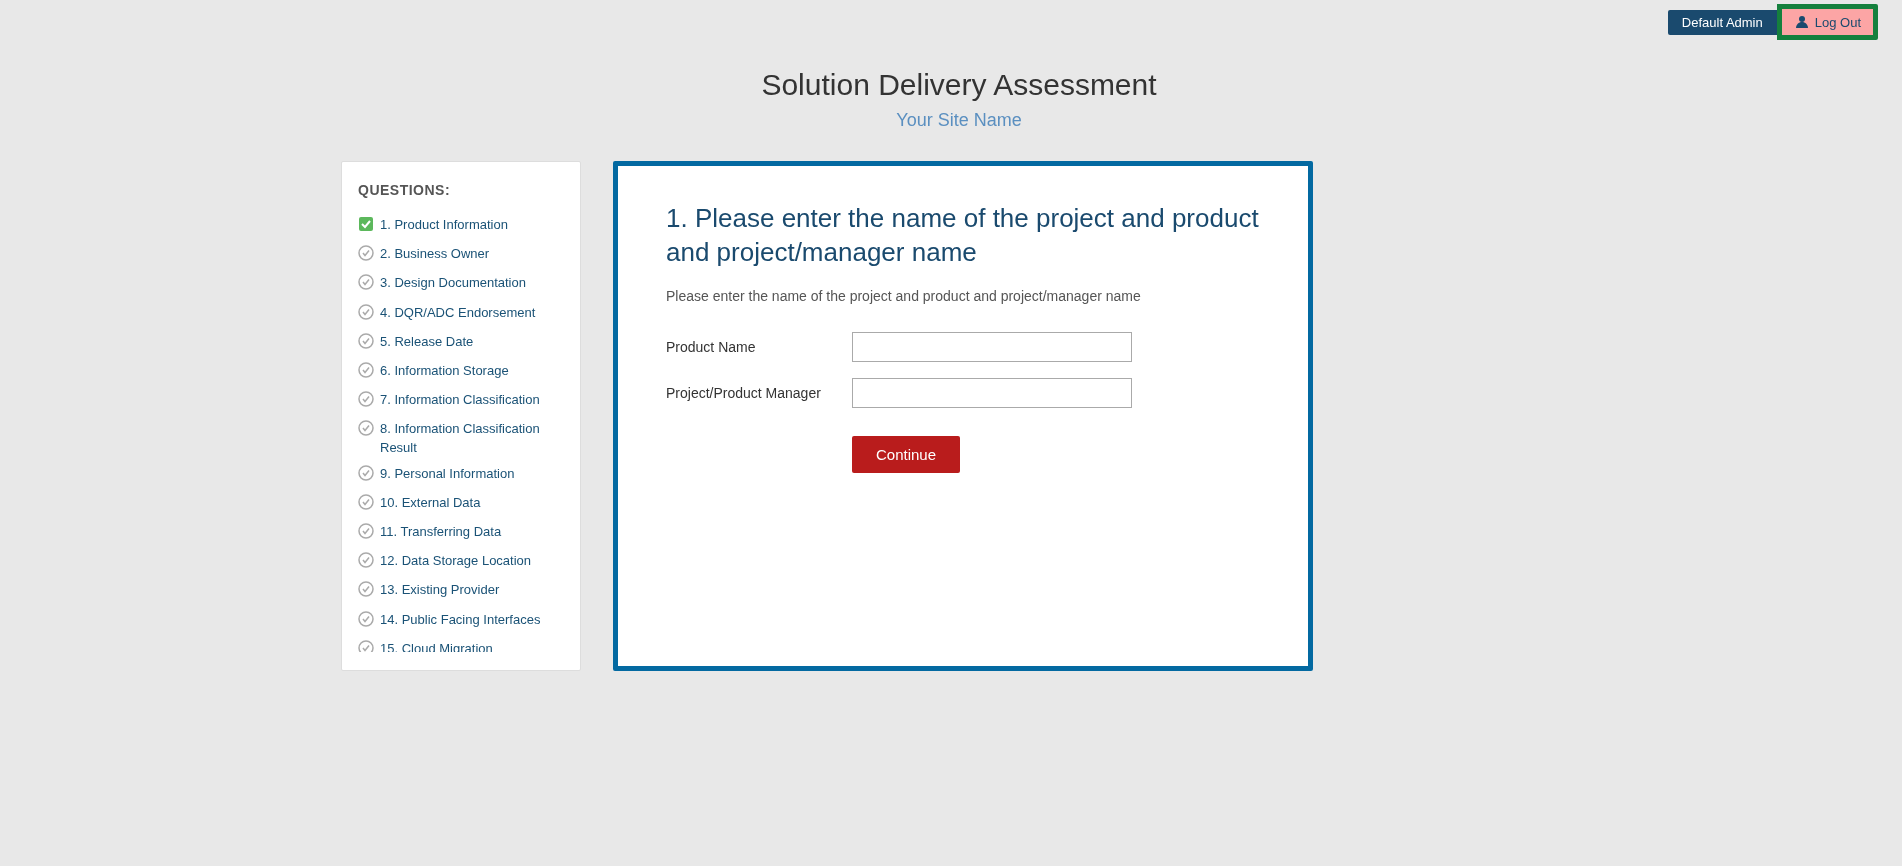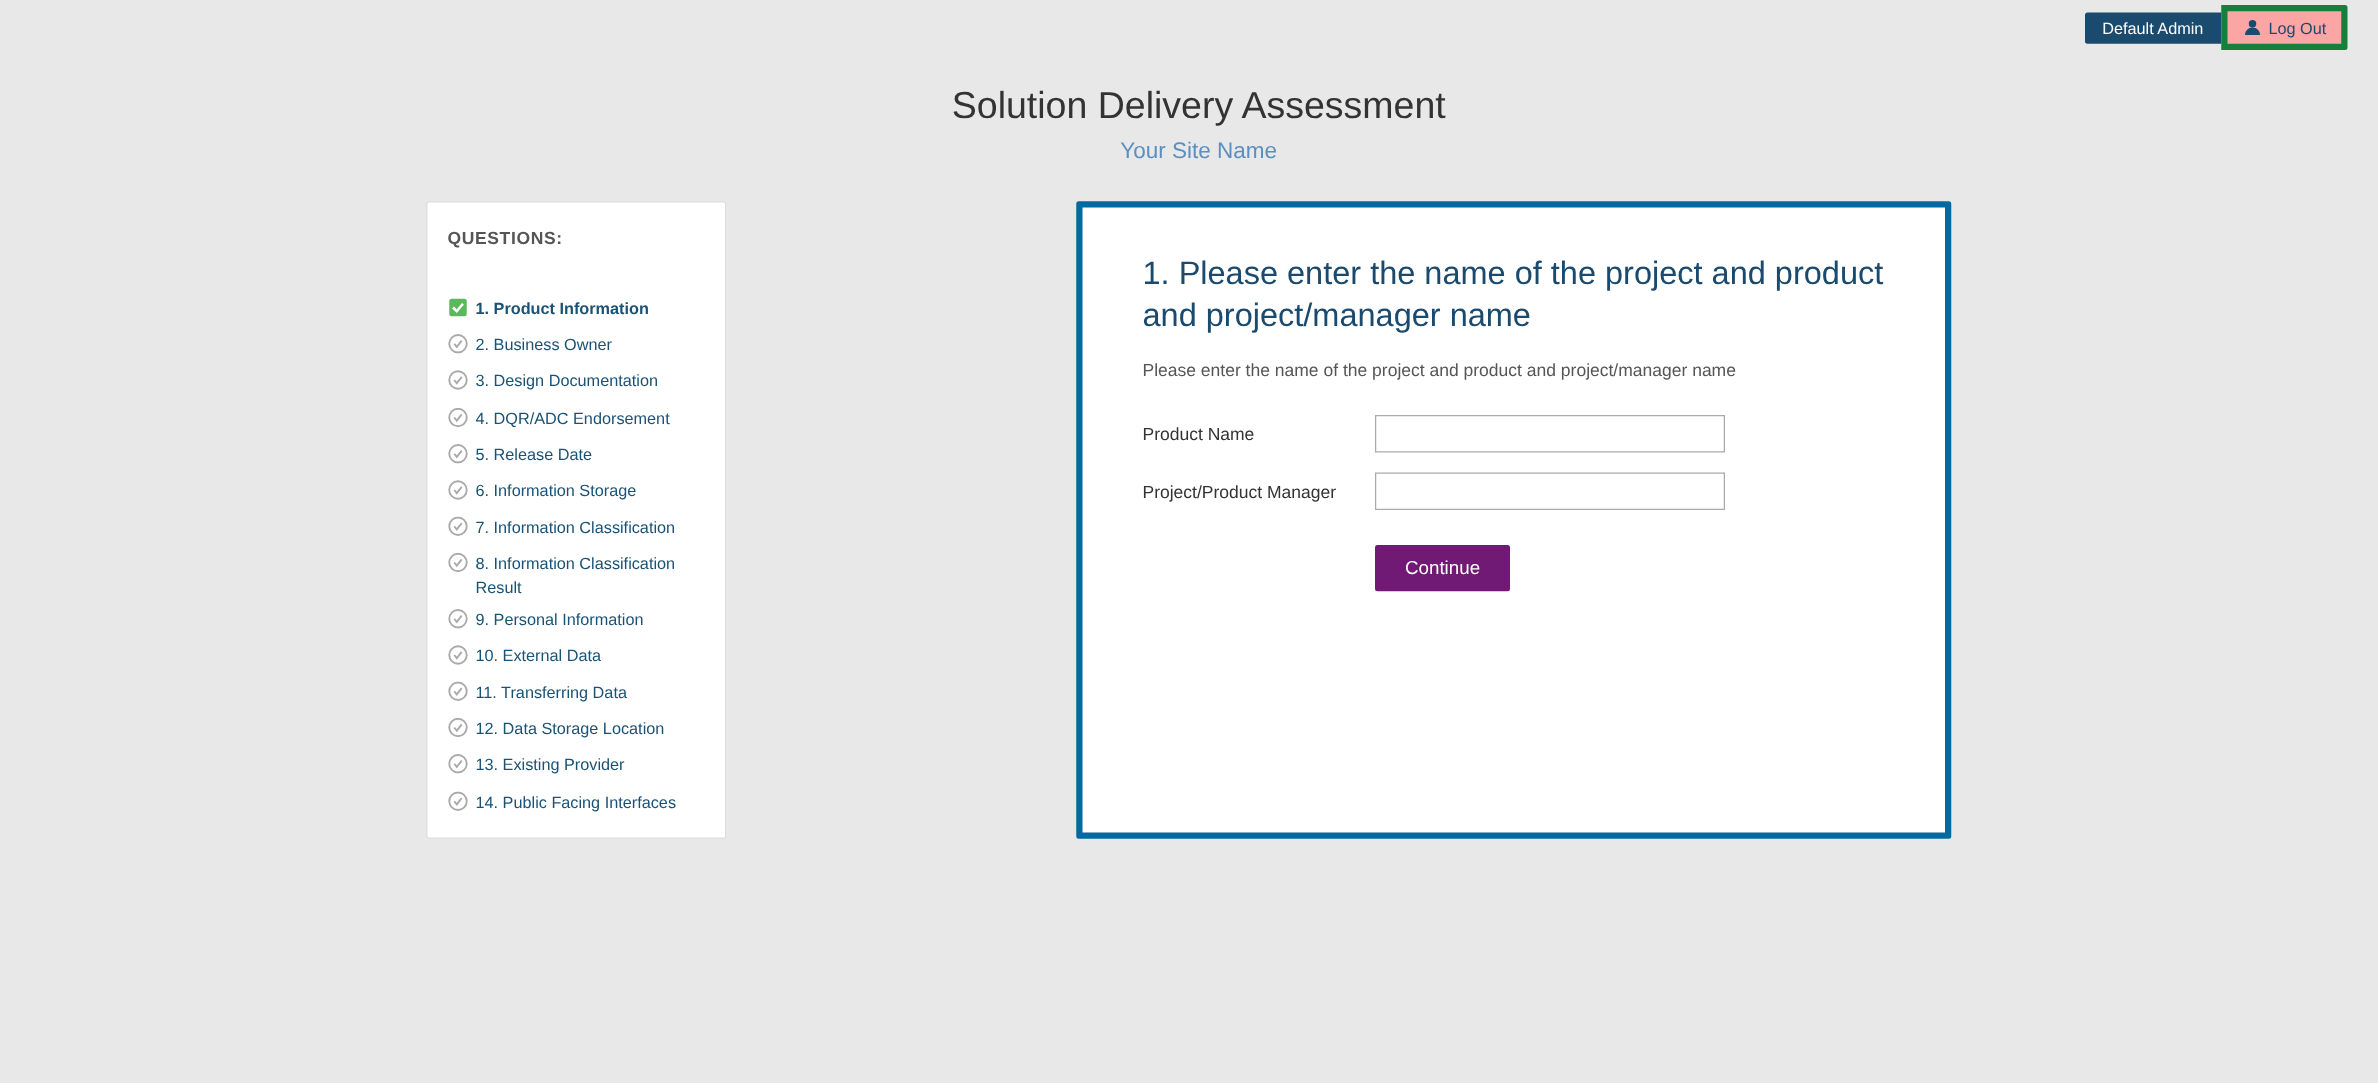--- a/index.html
+++ b/index.html
@@ -61,21 +61,21 @@
       margin-bottom: 8px;
     }
     .page-subtitle {
       font-size: 18px;
       color: #5a8fc0;
     }
 
     
     .main-content {
       display: flex;
-      justify-content: space-between;
+      justify-content: flex-start;
       gap: 32px;
       padding: 10px 40px 40px 40px;
       max-width: 1300px;
       margin: 0 auto;
     }
 
     
     .questions-panel {
       background: #fff;
       border: 1px solid #ddd;
@@ -115,22 +115,21 @@
       align-items: flex-start;
       gap: 6px;
       padding: 4px 0;
       font-size: 13px;
       color: #1a5276;
       cursor: pointer;
       line-height: 1.4;
     }
     .question-item.active {
       color: #1a5276;
-      font-weight: bold;
-      margin-top: 22px;
+      font-weight: normal;
     }
 
     
     .form-panel {
       background: #fff;
       border: 5px solid #0369a1;
       border-radius: 2px;
       flex: 1;
       padding: 36px 48px 40px 48px;
       max-width: 700px;
@@ -166,21 +165,21 @@
     }
     .form-input {
       border: 1px solid #aaa;
       padding: 6px 10px;
       font-size: 14px;
       width: 280px;
       outline: none;
       color: #333;
     }
     .continue-btn {
-      background-color: #701a75;
+      background-color: #b91c1c;
       color: #fff;
       border: none;
       padding: 10px 24px;
       font-size: 15px;
       cursor: pointer;
       border-radius: 2px;
       margin-left: 186px;
     }
   </style>
 </head>

